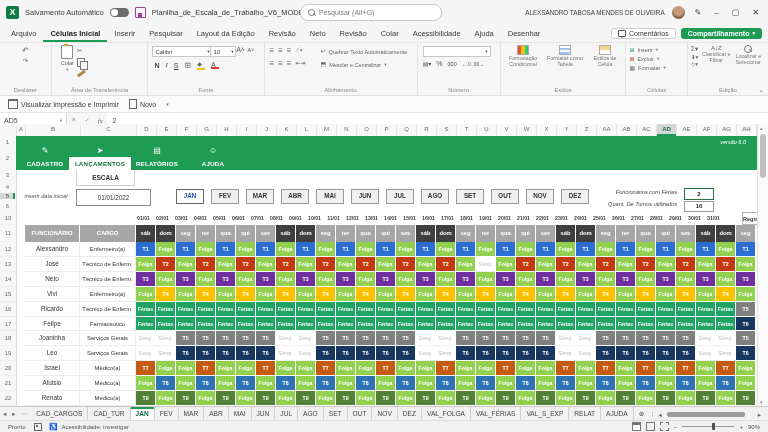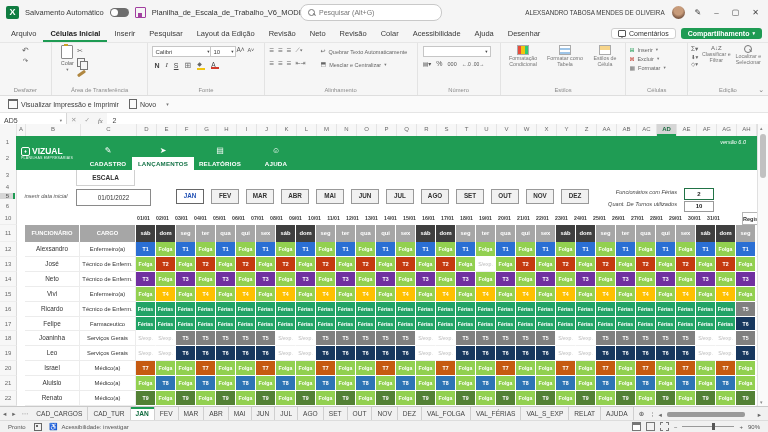--- a/index.html
+++ b/index.html
@@ -400,27 +400,20 @@
     <div id="gutTop">
         <div class="gnum" style="top: 3px;">1</div>
         <div class="gnum" style="top: 19px;">2</div>
         <div class="gnum" style="top: 36px;">3</div>
         <div class="gnum" style="top: 48px;">4</div>
         <div class="gnum sel" style="top: 57px;">5</div>
         <div class="gnum" style="top: 67px;">6</div>
       </div>
 
     <div id="banner">
-      <div id="logo">
-        <span class="t1">
-            <span class="lgic">♦</span>
-            <span>VIZUAL</span>
-          </span>
-        <span class="t2">PLANILHAS EMPRESARIAIS</span>
-      </div>
       <div class="bm" style="width:58px">
         <span class="bmicon">✎</span>
         <span class="bmlabel">CADASTRO</span>
       </div>
       <div class="bm active" style="width:52px">
         <span class="bmicon">➤</span>
         <span class="bmlabel">LANÇAMENTOS</span>
       </div>
       <div class="bm" style="width:62px">
         <span class="bmicon">▤</span>

